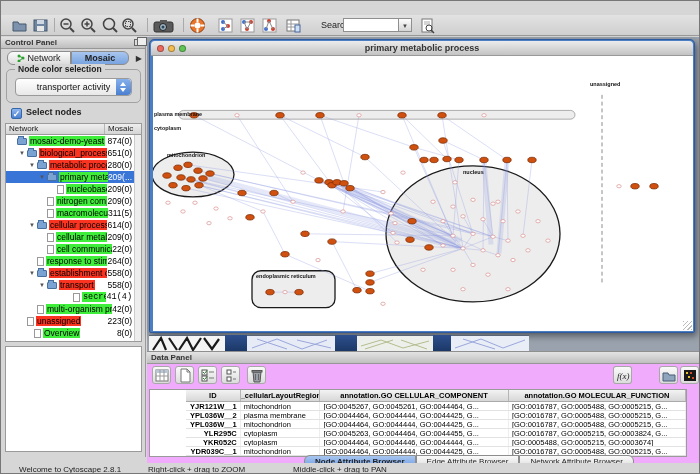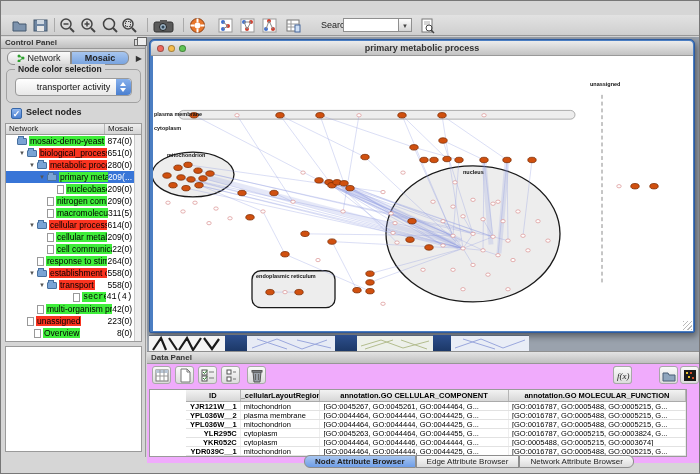--- a/index.html
+++ b/index.html
@@ -646,13 +646,18 @@
         </div>
       <div class="dpscroll">
         <div class="dpthumb"></div>
         <span class="dparrow" style="bottom:8px">▲</span>
         <span class="dparrow" style="bottom:0">▼</span>
       </div>
       <div class="dptabs" id="dptabs"><span class="dptab first active">Node Attribute Browser</span><span class="dptab">Edge Attribute Browser</span><span class="dptab last">Network Attribute Browser</span></div>
     </div>
   </div>
 
+  <div class="statusbar">
+    <span style="left:18px">Welcome to Cytoscape 2.8.1</span>
+    <span style="left:147px">Right-click + drag to ZOOM</span>
+    <span style="left:292px">Middle-click + drag to PAN</span>
+  </div>
 </div>
 
 </body></html>

